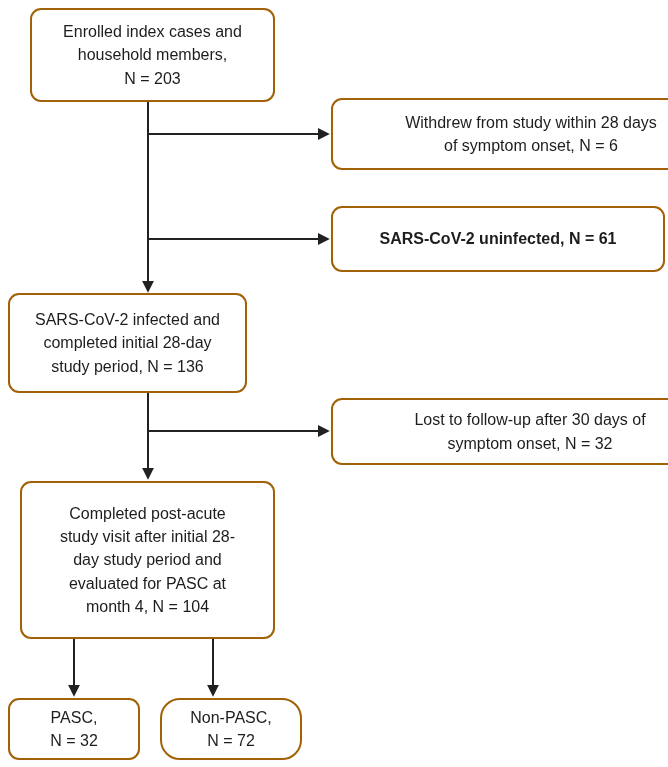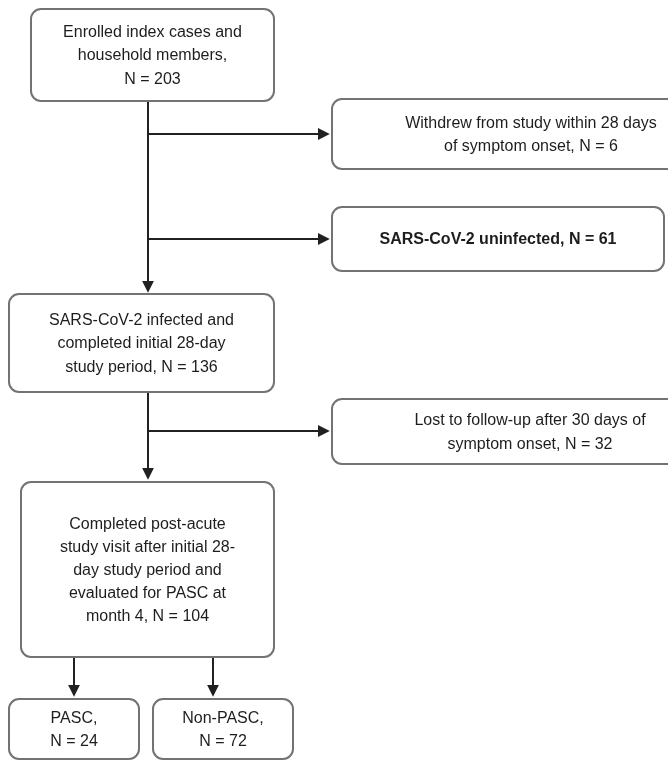--- a/index.html
+++ b/index.html
@@ -9,41 +9,41 @@
     width: 668px;
     height: 767px;
     background: #ffffff;
     font-family: "Liberation Sans", sans-serif;
     color: #1d1d1d;
     overflow: hidden;
   }
   .node {
     position: absolute;
     background: #ffffff;
-    border: 2px solid #737373;
+    border: 2px solid #a16207;
     border-radius: 11px;
     display: flex;
     align-items: center;
     justify-content: center;
     text-align: center;
     font-size: 16px;
     line-height: 1.44;
     padding: 4px 8px;
     z-index: 2;
   }
   .node-text { white-space: pre-line; }
 
   .node-enrolled  { left: 30px;  top: 8px;   width: 245px; height: 94px; }
   .node-withdrew  { left: 331px; top: 98px;  width: 400px; height: 72px; }
   .node-uninfected{ left: 331px; top: 206px; width: 334px; height: 66px; font-weight: bold; }
-  .node-infected  { left: 8px;   top: 293px; width: 267px; height: 100px; }
+  .node-infected  { left: 8px;   top: 293px; width: 239px; height: 100px; }
   .node-lost      { left: 331px; top: 398px; width: 398px; height: 67px; }
-  .node-postacute { left: 20px;  top: 481px; width: 255px; height: 177px; }
+  .node-postacute { left: 20px;  top: 481px; width: 255px; height: 158px; }
   .node-pasc      { left: 8px;   top: 698px; width: 132px; height: 62px; }
-  .node-nonpasc   { left: 152px; top: 698px; width: 142px; height: 62px; }
+  .node-nonpasc   { left: 160px; top: 698px; width: 142px; height: 62px; border-radius: 20px; }
 
   .arrows {
     position: absolute;
     left: 0; top: 0;
     width: 668px;
     height: 767px;
     z-index: 1;
   }
 </style>
 </head>
@@ -97,21 +97,21 @@
   <div class="node node-postacute">
     <span class="node-text">Completed post-acute
 study visit after initial 28-
 day study period and
 evaluated for PASC at
 month 4, N = 104</span>
   </div>
 
   <div class="node node-pasc">
     <span class="node-text">PASC,
-N = 24</span>
+N = 32</span>
   </div>
 
   <div class="node node-nonpasc">
     <span class="node-text">Non-PASC,
 N = 72</span>
   </div>
 
 </div>
 
 </body></html>

